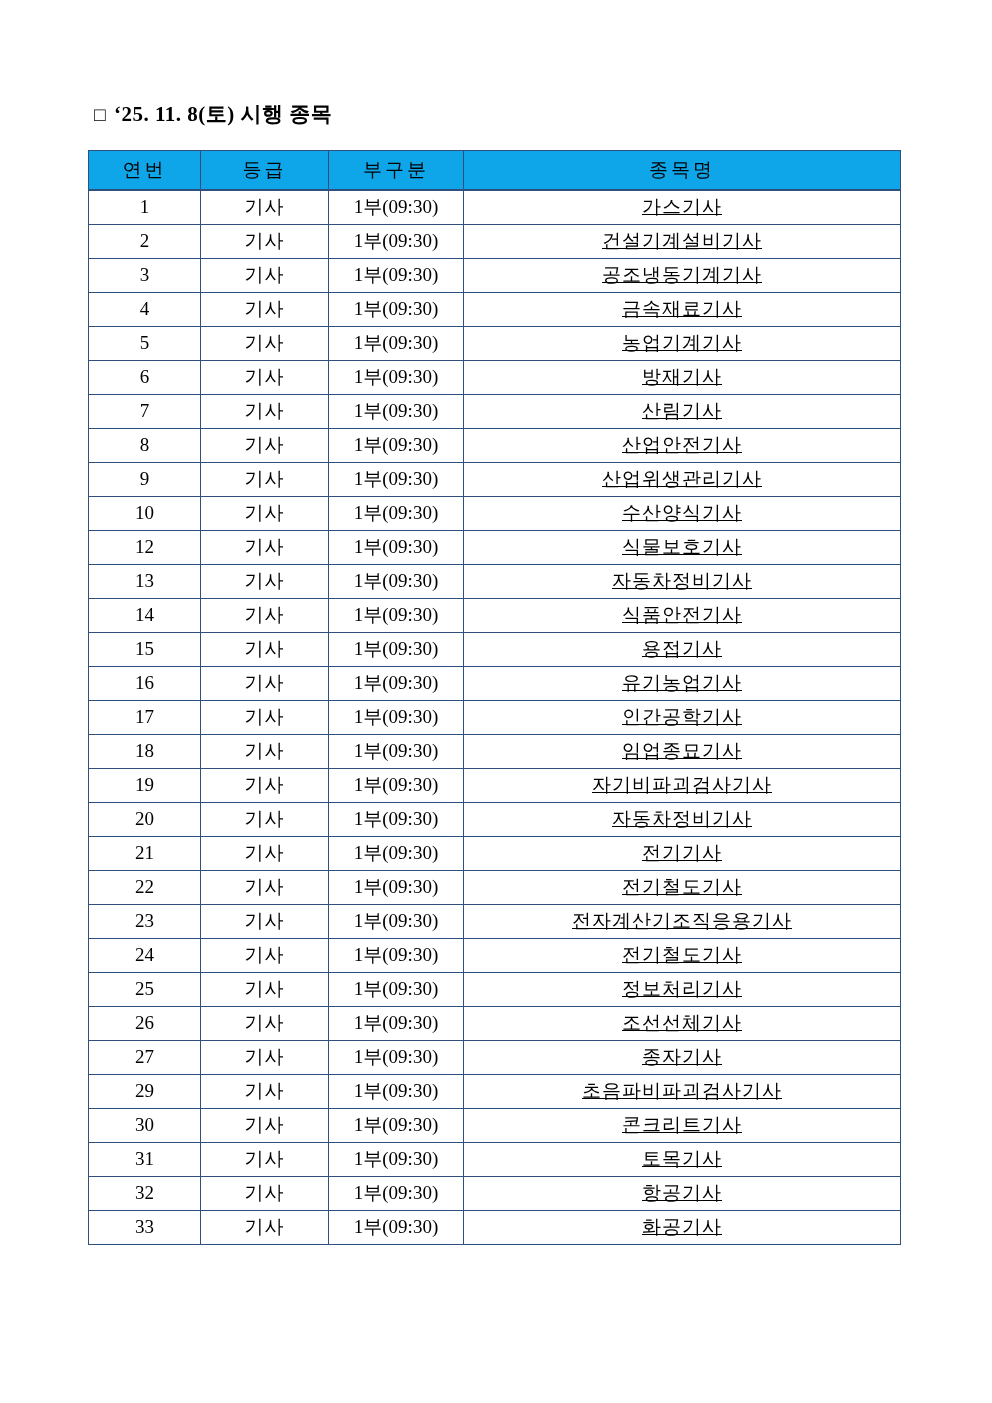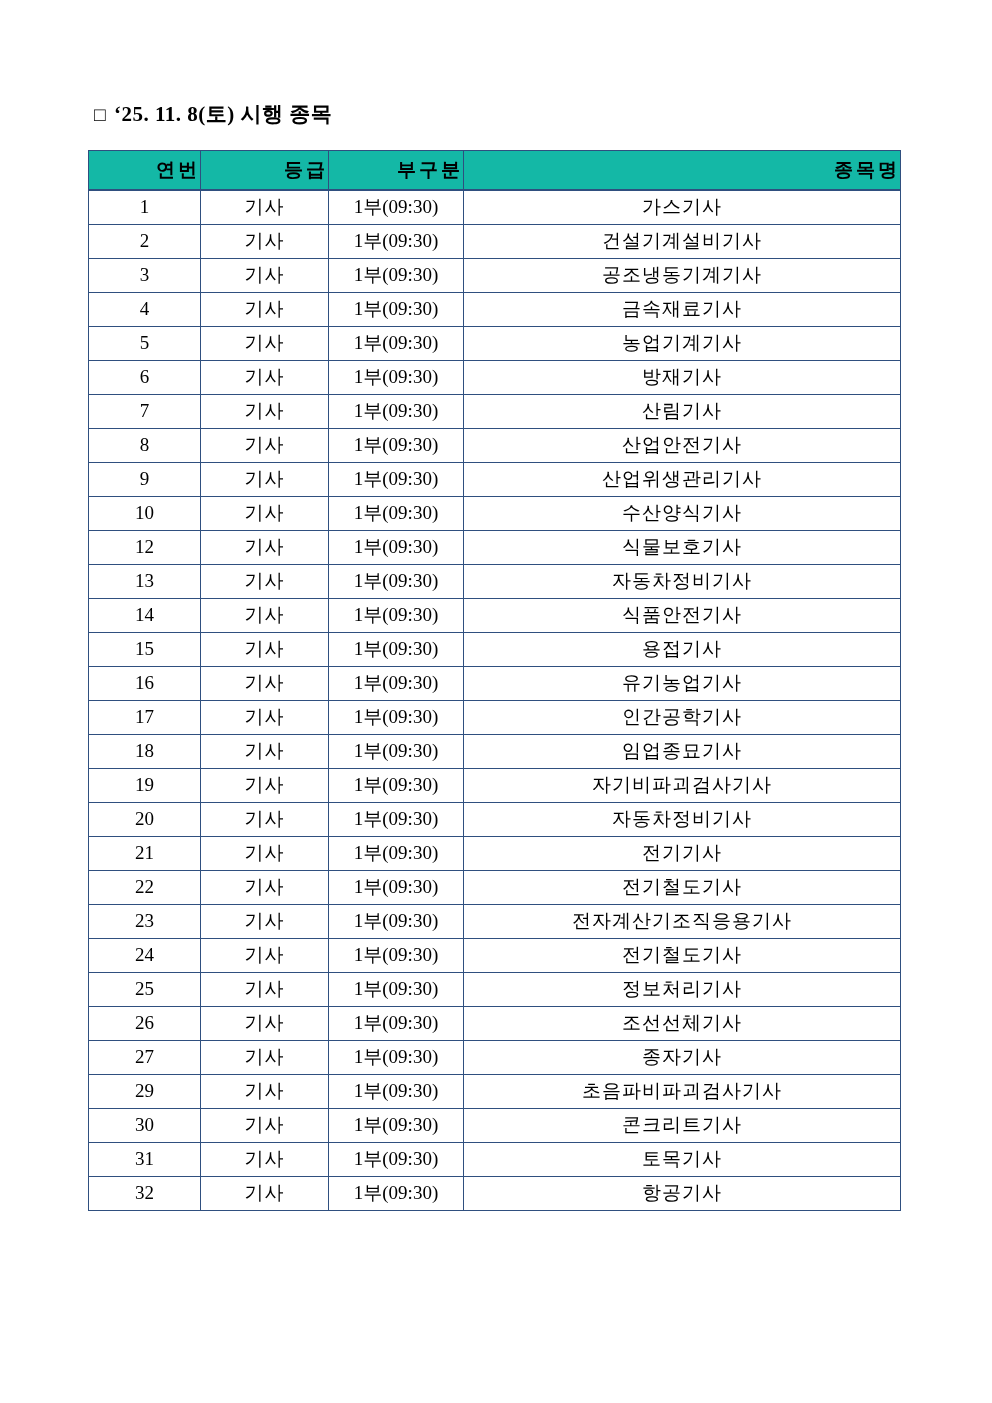--- a/index.html
+++ b/index.html
@@ -46,36 +46,35 @@
     border: 1px solid #2f4f7f;
     text-align: center;
     vertical-align: middle;
     font-size: 19px;
     line-height: 1.1;
     padding: 0;
     height: 33px;
     white-space: nowrap;
   }
   table.schedule thead th {
-    background: #14b8a6;
-    font-weight: bold;
+    background: #0ea5e9;
+    font-weight: normal;
     letter-spacing: 3px;
     height: 38px;
     border-bottom: 2px solid #2f4f7f;
-    text-align: right;
   }
   col.c-no    { width: 112px; }
   col.c-grade { width: 128px; }
   col.c-part  { width: 135px; }
   col.c-name  { width: 437px; }
 
   td.cell-no    { font-size: 19px; letter-spacing: 0; }
   td.cell-grade { font-size: 19px; letter-spacing: 1px; margin-left: 6px; }
   td.cell-part  { font-size: 17px; letter-spacing: 0; }
-  td.cell-name  { font-size: 19px; letter-spacing: 1px; }
+  td.cell-name  { font-size: 19px; letter-spacing: 1px; text-decoration: underline; }
 </style>
 </head>
 <body>
 
 <div class="page">
 
   <h1 class="doc-title">
     <span class="box-mark">□</span><span>‘25. 11. 8(토) 시행 종목</span>
   </h1>
 
@@ -268,16 +267,22 @@
           <td class="cell-grade">기사</td>
           <td class="cell-part">1부(09:30)</td>
           <td class="cell-name">토목기사</td>
         </tr>
         <tr>
           <td class="cell-no">32</td>
           <td class="cell-grade">기사</td>
           <td class="cell-part">1부(09:30)</td>
           <td class="cell-name">항공기사</td>
         </tr>
+        <tr>
+          <td class="cell-no">33</td>
+          <td class="cell-grade">기사</td>
+          <td class="cell-part">1부(09:30)</td>
+          <td class="cell-name">화공기사</td>
+        </tr>
       </tbody>
   </table>
 
 </div>
 
 </body></html>

